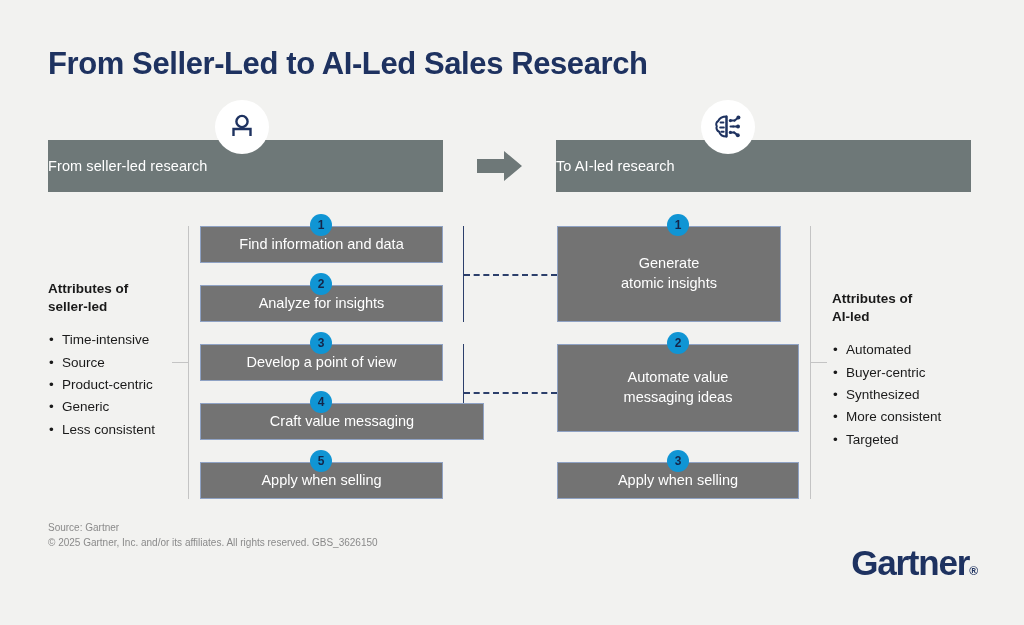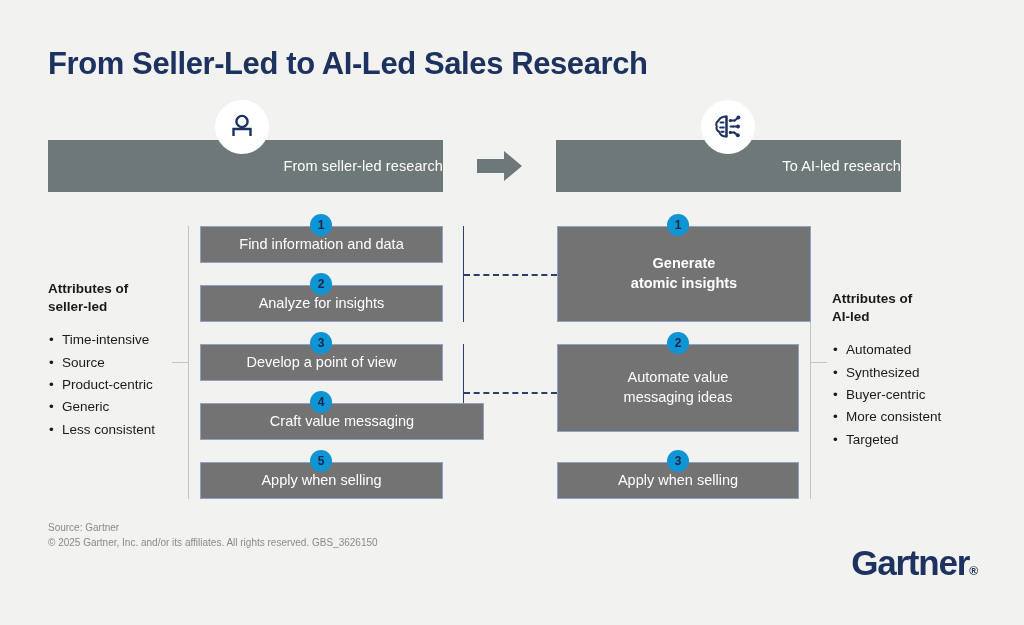--- a/index.html
+++ b/index.html
@@ -34,29 +34,29 @@
     white-space: nowrap;
   }
 
   
   .header-bar {
     position: absolute;
     height: 52px;
     background: #6e7878;
     display: flex;
     align-items: center;
-    justify-content: flex-end;
+    justify-content: flex-start;
   }
   .header-bar .header-label {
     color: #ffffff;
     font-size: 14.5px;
     letter-spacing: 0.1px;
   }
   #header-left  { left: 48px;  top: 140px; width: 395px; }
-  #header-right { left: 556px; top: 140px; width: 345px; }
+  #header-right { left: 556px; top: 140px; width: 415px; }
 
   .header-icon-circle {
     position: absolute;
     width: 54px;
     height: 54px;
     border-radius: 50%;
     background: #ffffff;
     display: flex;
     align-items: center;
     justify-content: center;
@@ -111,21 +111,21 @@
   #step-l3 { left: 200px; top: 344px; width: 243px; height: 37px; }
   #step-l4 { left: 200px; top: 403px; width: 284px; height: 37px; }
   #step-l5 { left: 200px; top: 462px; width: 243px; height: 37px; }
   #badge-l1 { left: 310px; top: 214px; }
   #badge-l2 { left: 310px; top: 273px; }
   #badge-l3 { left: 310px; top: 332px; }
   #badge-l4 { left: 310px; top: 391px; }
   #badge-l5 { left: 310px; top: 450px; }
 
   
-  #step-r1 { left: 557px; top: 226px; width: 254px; height: 96px; font-weight: bold; }
+  #step-r1 { left: 557px; top: 226px; width: 224px; height: 96px; }
   #step-r2 { left: 557px; top: 344px; width: 242px; height: 88px; }
   #step-r3 { left: 557px; top: 462px; width: 242px; height: 37px; }
   #badge-r1 { left: 667px; top: 214px; }
   #badge-r2 { left: 667px; top: 332px; }
   #badge-r3 { left: 667px; top: 450px; }
 
   
   .rail {
     position: absolute;
     width: 1px;
@@ -323,22 +323,22 @@
       <li>Generic</li>
       <li>Less consistent</li>
     </ul>
   </div>
 
   <div class="attrs" id="attrs-right">
     <div class="attrs-title">Attributes of
 AI-led</div>
     <ul>
       <li>Automated</li>
+      <li>Buyer-centric</li>
       <li>Synthesized</li>
-      <li>Buyer-centric</li>
       <li>More consistent</li>
       <li>Targeted</li>
     </ul>
   </div>
 
   <div class="footer-source">
     <div>Source: Gartner</div>
     <div>© 2025 Gartner, Inc. and/or its affiliates. All rights reserved. GBS_3626150</div>
   </div>
   <div class="logo"><span>Gartner</span><span class="reg">®</span></div>

